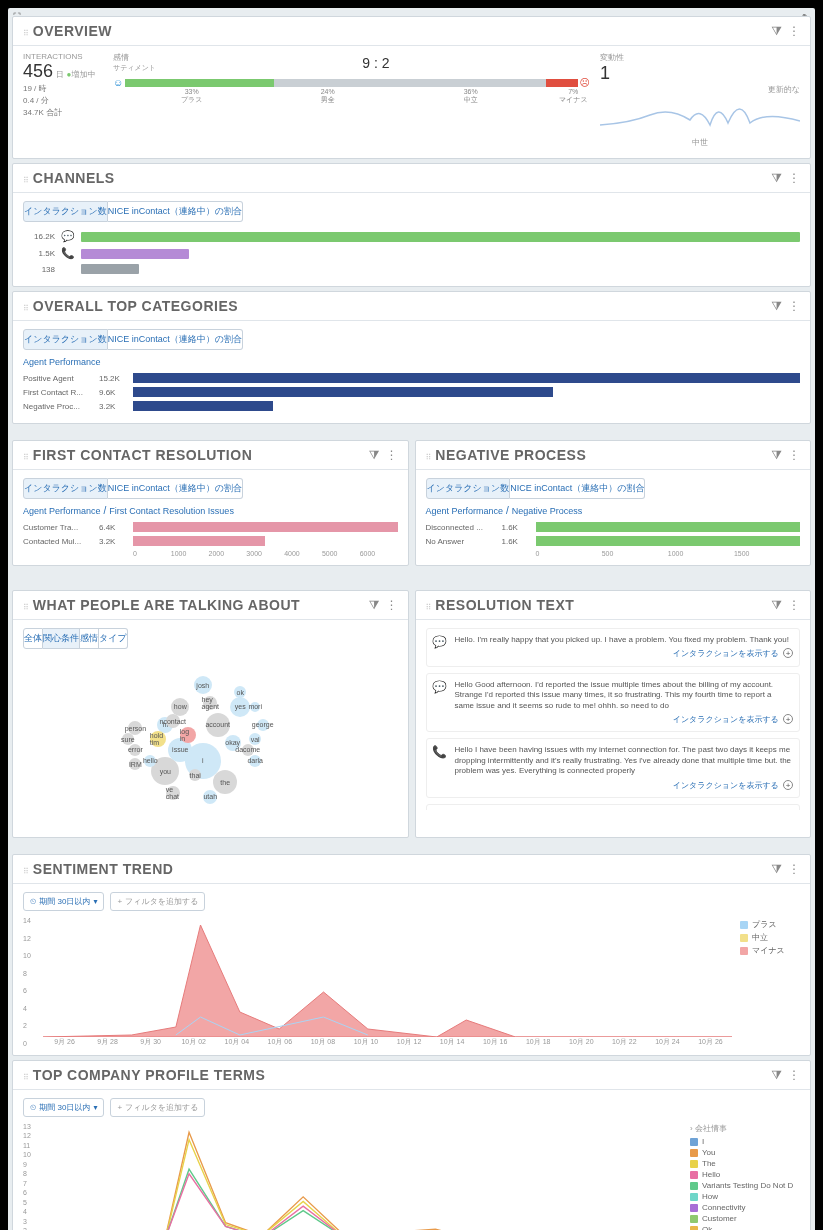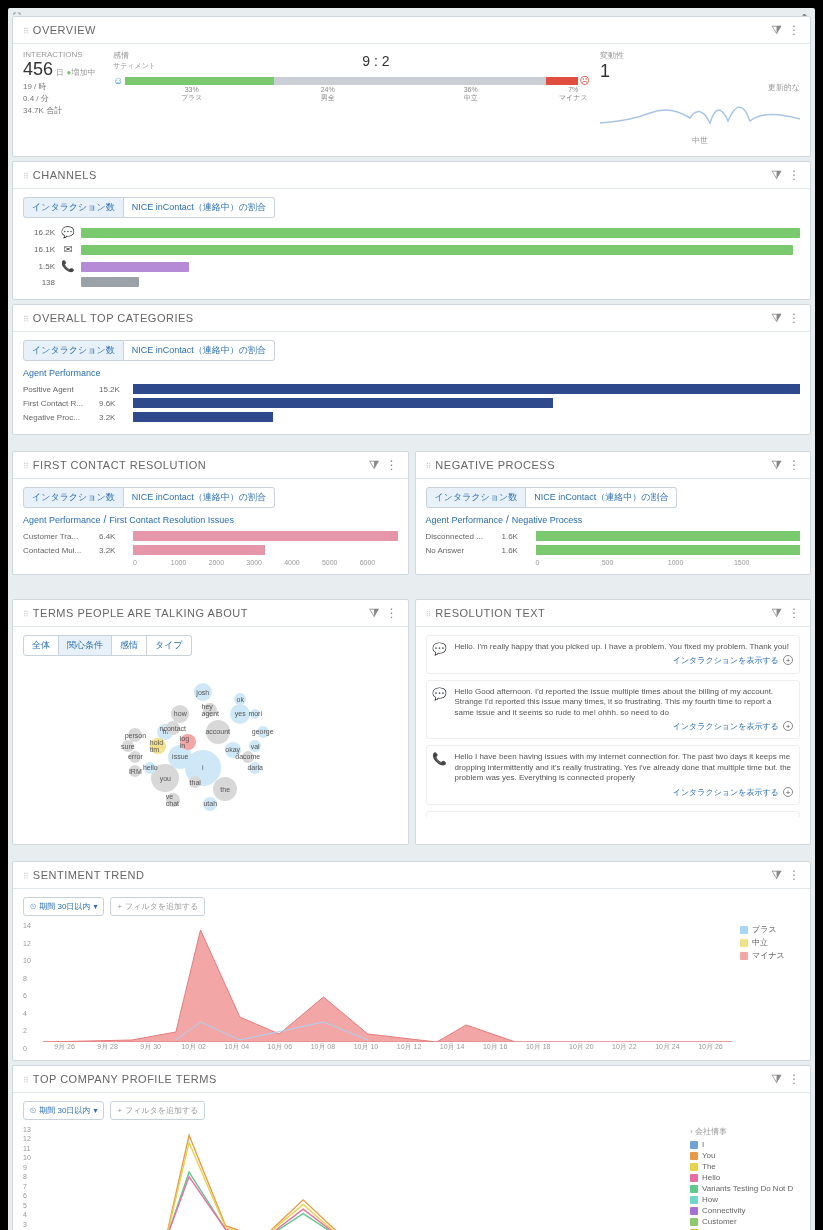--- a/index.html
+++ b/index.html
@@ -2,27 +2,27 @@
 <html><head>
 <meta charset="utf-8">
 <style>
 * { box-sizing: border-box; margin: 0; padding: 0; font-family: Arial, sans-serif; }
 body { background: #000; padding: 8px; font-size: 10px; color: #555; }
 .dashboard { background: #e8edf0; border-radius: 2px; padding: 4px; position: relative; }
 .expand-btn { position: absolute; top: 2px; left: 2px; width: 14px; height: 14px; display: flex; align-items: center; justify-content: center; cursor: pointer; }
 .edit-btn { position: absolute; top: 2px; right: 2px; width: 14px; height: 14px; display: flex; align-items: center; justify-content: center; cursor: pointer; }
 .panel { background: #fff; border: 1px solid #d0d7dd; border-radius: 2px; margin: 4px 0; position: relative; }
 .panel-header { padding: 6px 10px; border-bottom: 1px solid #e0e5ea; display: flex; align-items: center; justify-content: space-between; }
-.panel-title { font-size: 11px; font-weight: normal; color: #666; letter-spacing: .5px; }
+.panel-title { font-size: 14px; font-weight: bold; color: #666; letter-spacing: .5px; }
 .panel-controls { display: flex; gap: 6px; align-items: center; }
 .filter-icon, .menu-icon { cursor: pointer; color: #888; font-size: 12px; }
 .drag-handle { color: #ccc; font-size: 8px; margin-right: 4px; }
 .panel-body { padding: 8px 10px; }
 .tabs { display: flex; gap: 0; }
-.tab { padding: 3px 8px; font-size: 9px; color: #2a6fb5; border: 1px solid #c8d2dc; background: #fff; cursor: pointer; }
+.tab { padding: 3px 0; font-size: 9px; color: #2a6fb5; border: 1px solid #c8d2dc; background: #fff; cursor: pointer; }
 .tab.active { background: #e8f1f9; }
 .tab:first-child { border-radius: 3px 0 0 3px; }
 .tab:last-child { border-radius: 0 3px 3px 0; border-left: none; }
 .tab + .tab { border-left: none; }
 .link { color: #2a6fb5; font-size: 9px; cursor: pointer; }
 .link-sep { color: #2a6fb5; margin: 0 3px; }
 .two-col { display: flex; gap: 6px; }
 .two-col > .panel { flex: 1; margin: 12px 0; }
 
 
@@ -174,27 +174,20 @@
         </div>
       <div id="channels-bars" style="margin-top:8px">
           <div class="hbar-row">
             <div class="hbar-label">16.2K</div>
             <div class="hbar-icon">💬</div>
             <div class="hbar-track">
               <div class="hbar-fill" style="width:100%;background:#7bc96f"></div>
             </div>
           </div>
           <div class="hbar-row">
-            <div class="hbar-label">16.1K</div>
-            <div class="hbar-icon">✉</div>
-            <div class="hbar-track">
-              <div class="hbar-fill" style="width:99%;background:#7bc96f"></div>
-            </div>
-          </div>
-          <div class="hbar-row">
             <div class="hbar-label">1.5K</div>
             <div class="hbar-icon">📞</div>
             <div class="hbar-track">
               <div class="hbar-fill" style="width:15%;background:#b58ad6"></div>
             </div>
           </div>
           <div class="hbar-row">
             <div class="hbar-label">138</div>
             <div class="hbar-icon"></div>
             <div class="hbar-track">
@@ -323,21 +316,21 @@
             <div>1000</div>
             <div>1500</div>
           </div>
       </div>
     </div>
   </div>
 
   <div class="two-col">
     <div class="panel">
       <div class="panel-header">
-        <div><span class="drag-handle">⠿</span><span class="panel-title">TERMS PEOPLE ARE TALKING ABOUT</span></div>
+        <div><span class="drag-handle">⠿</span><span class="panel-title">WHAT PEOPLE ARE TALKING ABOUT</span></div>
         <div class="panel-controls">
             <span class="filter-icon">⧩</span>
             <span class="menu-icon">⋮</span>
           </div>
       </div>
       <div class="panel-body">
         <div class="tabs" id="talk-tabs">
             <div class="tab">全体</div>
             <div class="tab active">関心条件</div>
             <div class="tab">感情</div>

